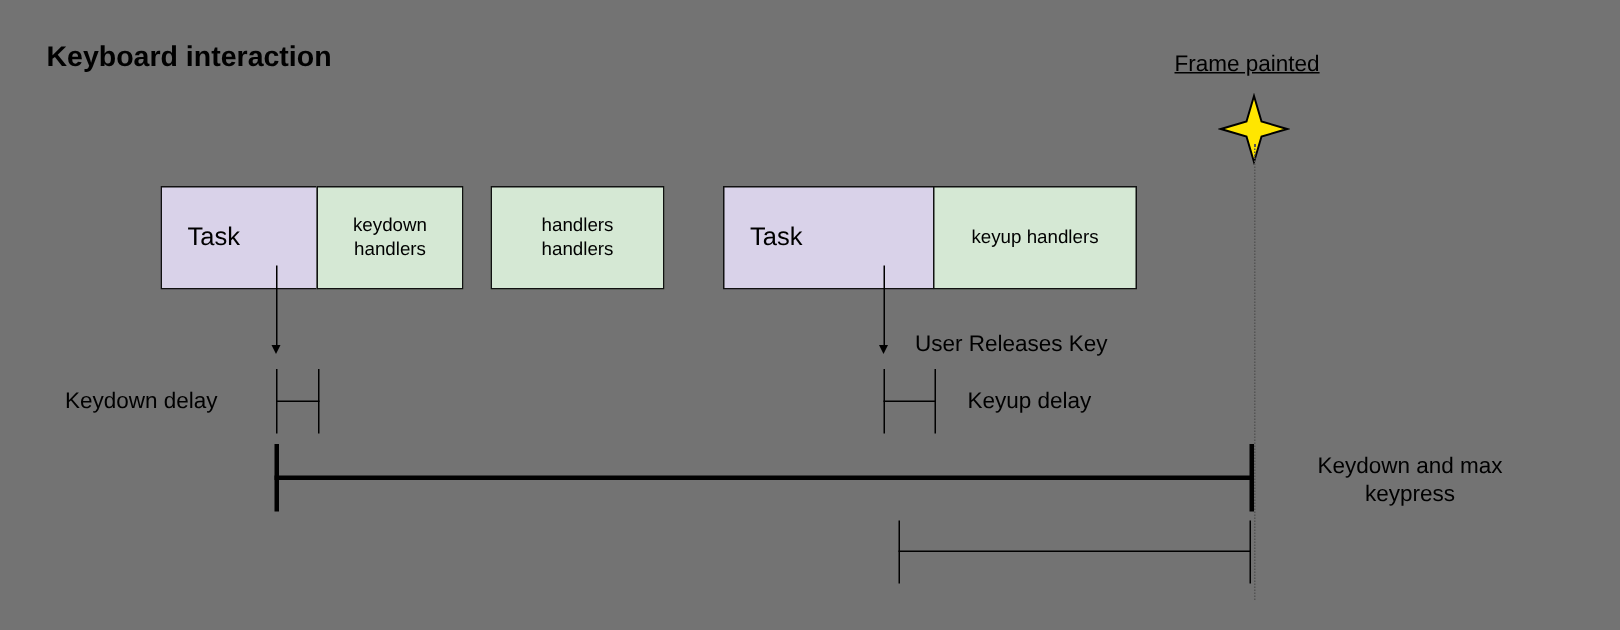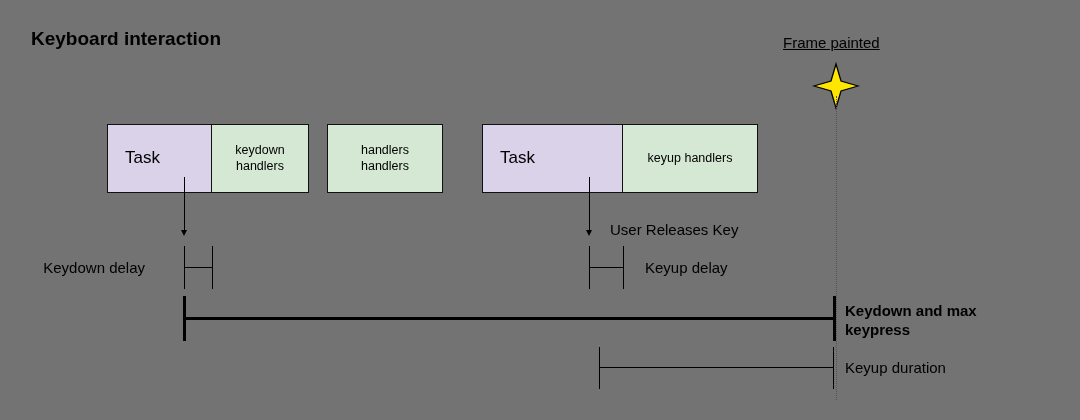--- a/index.html
+++ b/index.html
@@ -78,21 +78,21 @@
 
   
   #frame-star { left: 812px; top: 62px; }
 
   
   .label {
     font-size: 15px;
     white-space: nowrap;
     line-height: 1.28;
   }
-  .label-bold { font-weight: bold; }
+  .label-bold { font-weight: normal; text-align: center; }
   .label-right { text-align: right; }
 </style>
 </head>
 <body>
 
 <div id="canvas">
 
   <div class="abs" id="page-title">Keyboard interaction</div>
 
   <div class="abs label" style="left:783px; top:33px;text-decoration:underline;">Frame painted</div>
@@ -164,15 +164,14 @@
   <div class="abs label label-bold" style="left:845px; top:301px; width:190px;">
     <span>Keydown and max</span><br>
     <span>keypress</span>
   </div>
 
   <div class="abs">
     <div class="abs vline" style="left:599px; top:347px; height:42px;"></div>
     <div class="abs hline" style="left:599px; top:367px; width:235px;"></div>
     <div class="abs vline" style="left:833px; top:347px; height:42px;"></div>
   </div>
-  <div class="abs label" style="left:845px; top:358px;">Keyup duration</div>
 
 </div>
 
 </body></html>

